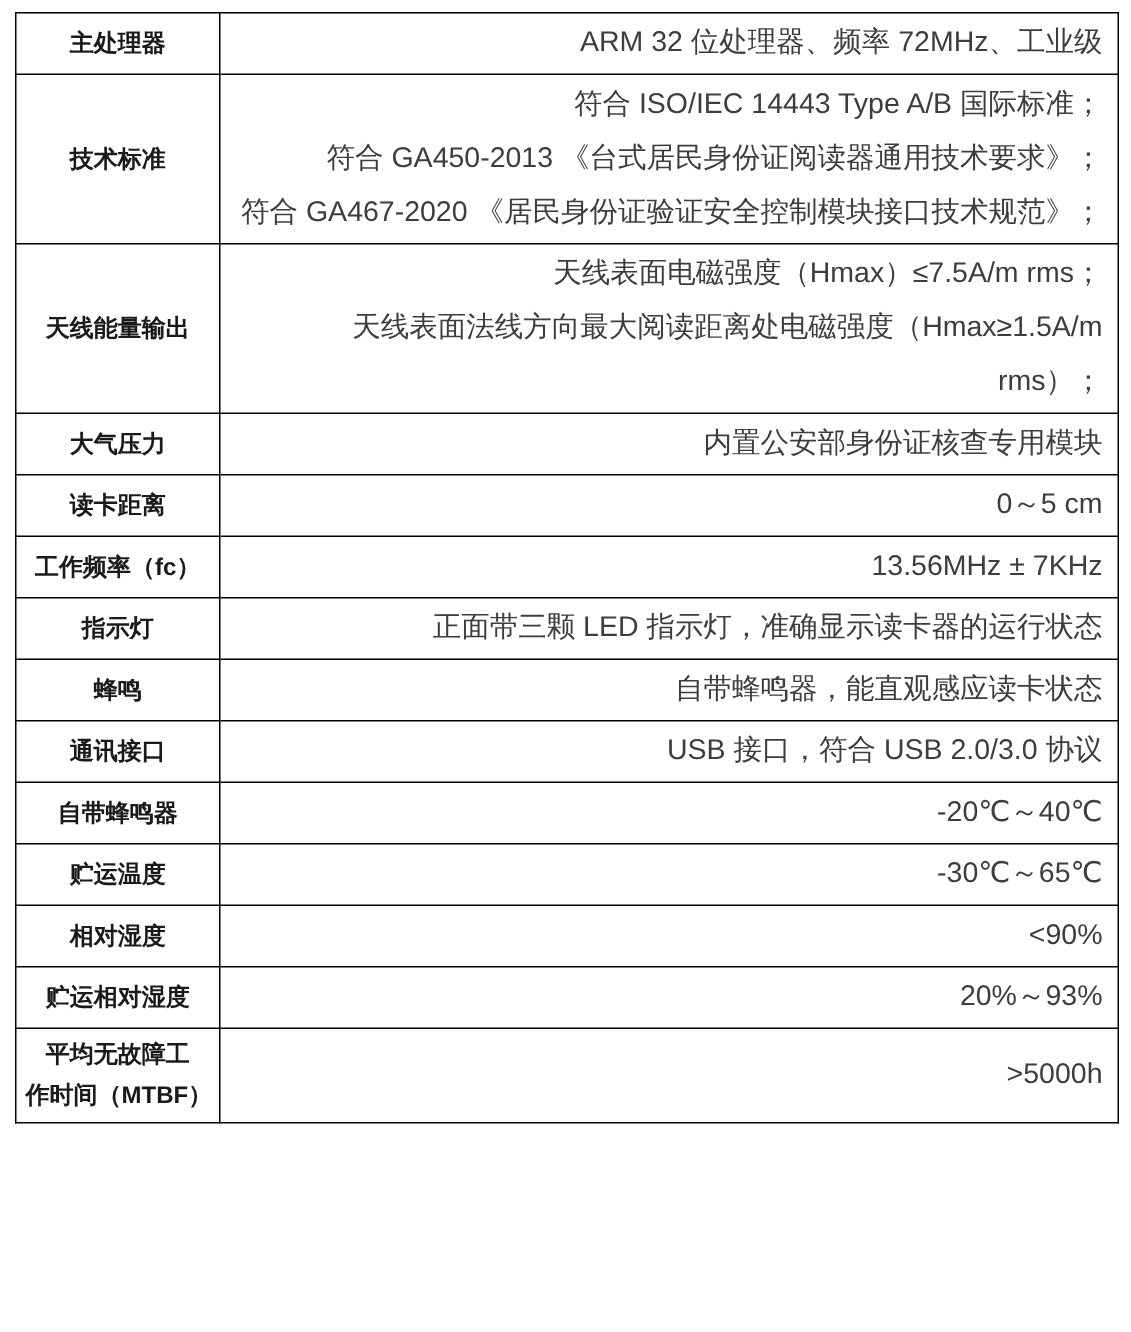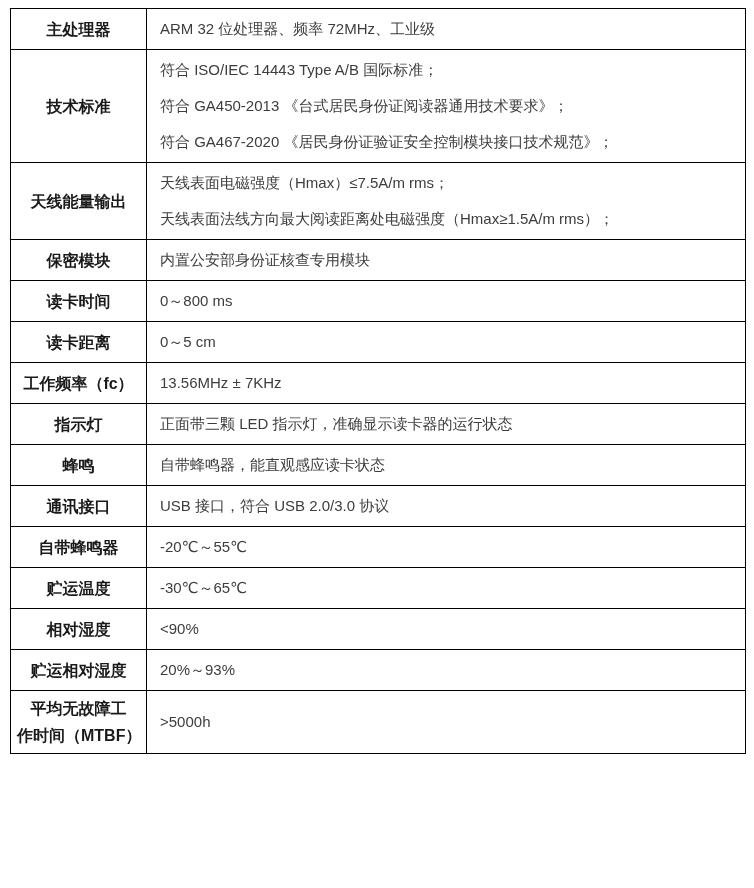--- a/index.html
+++ b/index.html
@@ -32,24 +32,24 @@
     font-weight: bold;
     font-size: 16px;
     color: #1a1a1a;
     padding: 4px 6px;
   }
   .lbl-line {
     line-height: 27px;
     white-space: nowrap;
   }
   td.value-cell {
-    font-size: 15px;
+    font-size: 19px;
     color: #3d3d3d;
     padding: 2px 10px 2px 13px;
-    text-align: left;
+    text-align: right;
   }
   .val-line {
     line-height: 36px;
     white-space: pre-wrap;
   }
 </style>
 </head>
 <body>
 
 <div class="page">
@@ -77,32 +77,24 @@
           <td class="label-cell">
             <div class="lbl-line">天线能量输出</div>
           </td>
           <td class="value-cell">
             <div class="val-line">天线表面电磁强度（Hmax）≤7.5A/m rms；</div>
             <div class="val-line">天线表面法线方向最大阅读距离处电磁强度（Hmax≥1.5A/m rms）；</div>
           </td>
         </tr>
         <tr>
           <td class="label-cell">
-            <div class="lbl-line">保密模块</div>
+            <div class="lbl-line">大气压力</div>
           </td>
           <td class="value-cell">
             <div class="val-line">内置公安部身份证核查专用模块</div>
-          </td>
-        </tr>
-        <tr>
-          <td class="label-cell">
-            <div class="lbl-line">读卡时间</div>
-          </td>
-          <td class="value-cell">
-            <div class="val-line">0～800 ms</div>
           </td>
         </tr>
         <tr>
           <td class="label-cell">
             <div class="lbl-line">读卡距离</div>
           </td>
           <td class="value-cell">
             <div class="val-line">0～5 cm</div>
           </td>
         </tr>
@@ -136,21 +128,21 @@
           </td>
           <td class="value-cell">
             <div class="val-line">USB 接口，符合 USB 2.0/3.0 协议</div>
           </td>
         </tr>
         <tr>
           <td class="label-cell">
             <div class="lbl-line">自带蜂鸣器</div>
           </td>
           <td class="value-cell">
-            <div class="val-line">-20℃～55℃</div>
+            <div class="val-line">-20℃～40℃</div>
           </td>
         </tr>
         <tr>
           <td class="label-cell">
             <div class="lbl-line">贮运温度</div>
           </td>
           <td class="value-cell">
             <div class="val-line">-30℃～65℃</div>
           </td>
         </tr>

